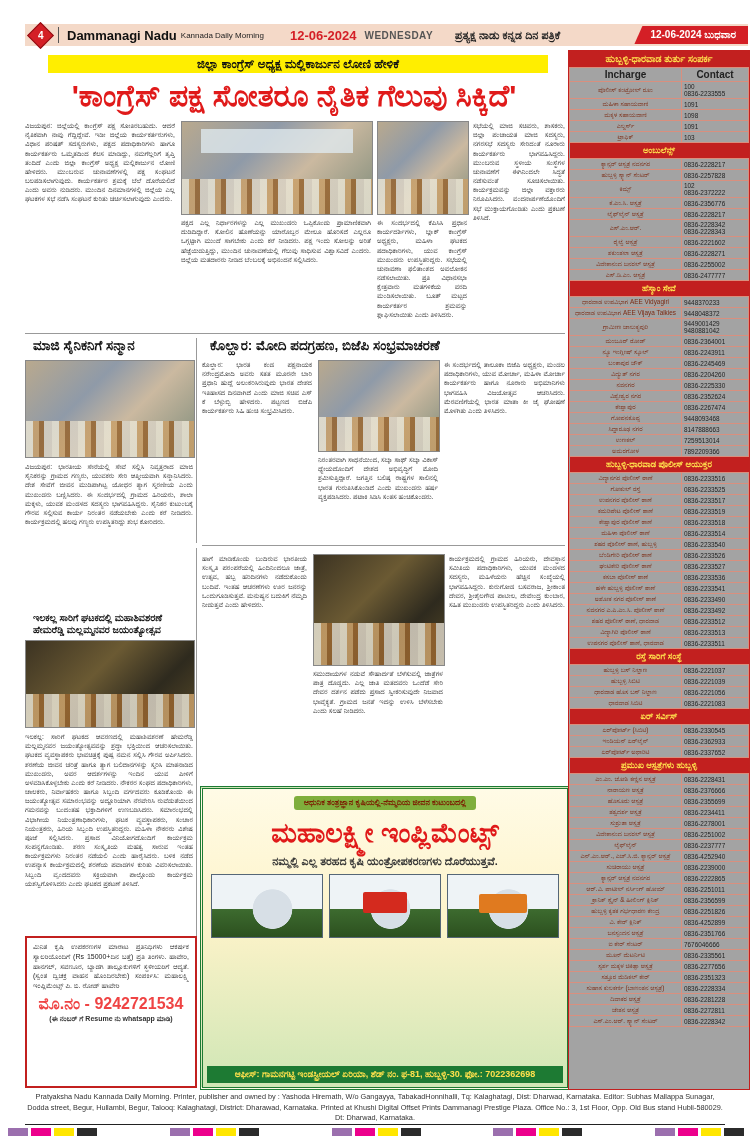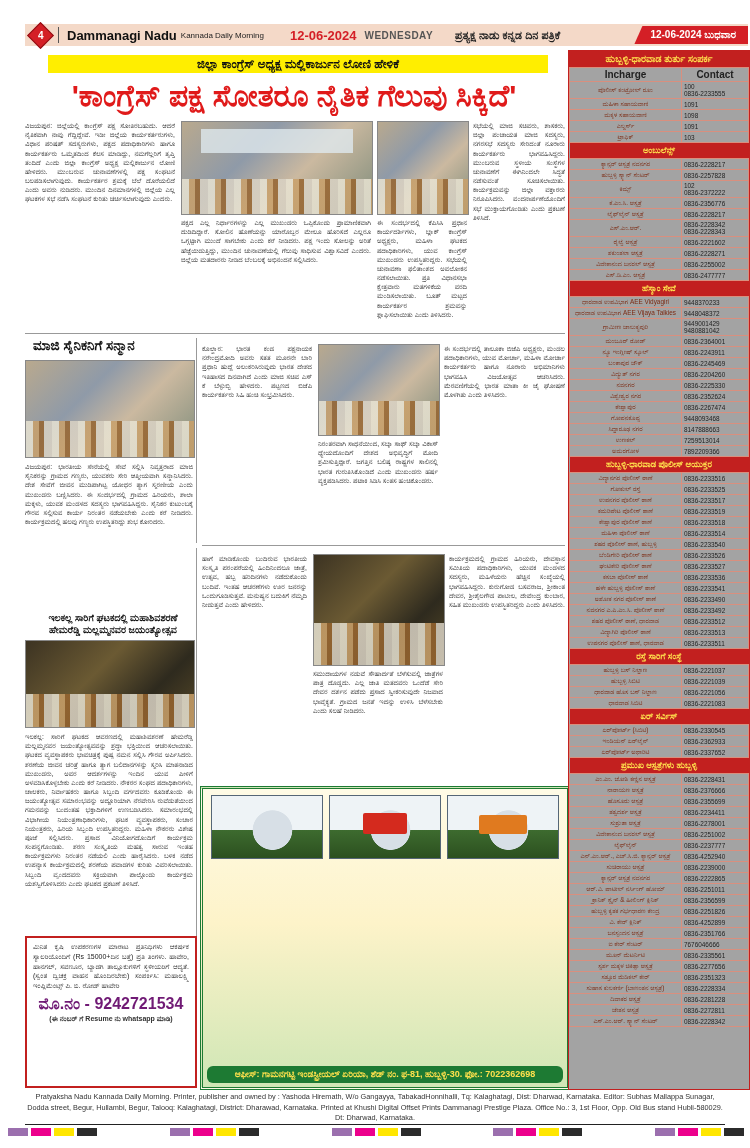--- a/index.html
+++ b/index.html
@@ -52,25 +52,25 @@
   .ad-title{color:#e01a1a;font-weight:bold;font-size:27px;margin-top:8px;}
   .ad-line{color:#333;font-weight:bold;font-size:11px;margin-top:6px;}
   .ad-phone{color:#222;font-weight:bold;font-size:17px;margin-top:5px;}
   .ad-pics{display:flex;justify-content:space-between;padding:6px 8px 0 8px;}
   .ad-pic{width:110px;height:62px;border:1px solid #567;background:
           radial-gradient(circle at 55% 55%,#d7dfe6 0 28%,transparent 29%),
           linear-gradient(180deg,#eef3f6 0 55%,#3d6b2f 55%,#2c501f 100%);position:relative;}
   .ad-pic.red::after{content:"";position:absolute;left:30%;top:28%;width:40%;height:34%;background:#d42a1e;border-radius:2px;}
   .ad-pic.orange::after{content:"";position:absolute;left:28%;top:30%;width:44%;height:32%;background:#e07a1f;border-radius:2px;}
   .ad-foot{position:absolute;left:4px;right:4px;bottom:4px;background:#1d7a33;color:#ffe14d;
-           font-weight:bold;font-size:9px;padding:3px 0;border-radius:6px;}
+           font-weight:bold;font-size:9px;padding:3px 0;}
   .wanted{left:25px;top:936px;width:168px;height:148px;border:2px solid #c2201f;background:#fff;text-align:center;}
   .wanted-band{background:#c2201f;color:#ffe14d;font-weight:bold;font-size:13px;padding:3px 0;}
   .wanted-body{font-size:7px;color:#222;text-align:justify;padding:4px 6px 0 6px;line-height:1.4;}
-  .wanted-phone{color:#701a75;font-weight:bold;font-size:16px;margin-top:4px;}
+  .wanted-phone{color:#ef4444;font-weight:bold;font-size:16px;margin-top:4px;}
   .wanted-note{font-size:7px;color:#333;margin-top:2px;font-weight:bold;}
   
   .footer{left:25px;top:1092px;width:700px;font-size:7.3px;color:#333;text-align:center;line-height:1.45;}
   .foot-rule{left:25px;top:1124px;width:700px;border-top:1px solid #222;}
   .regbars{left:8px;top:1128px;width:736px;display:flex;justify-content:space-between;}
   .reg-group{display:flex;gap:3px;}
   .reg-sw{width:20px;height:8px;}
 </style>
 </head>
 <body>
@@ -107,51 +107,55 @@
 <div class="abs rule-h" style="left:25px;top:333px;width:540px;"></div>
 
 <div class="abs" style="left:25px;top:338px;width:168px;">
   <div class="subhead" style="font-size:13.5px;">ಮಾಜಿ ಸೈನಿಕನಿಗೆ ಸನ್ಮಾನ</div>
   <div class="photo" style="width:168px;height:96px;margin-top:6px;"></div>
   <div class="bodytext" style="width:168px;height:128px;margin-top:4px;">ವಿಜಯಪುರ: ಭಾರತೀಯ ಸೇನೆಯಲ್ಲಿ ಸೇವೆ ಸಲ್ಲಿಸಿ ನಿವೃತ್ತರಾದ ಮಾಜಿ ಸೈನಿಕರನ್ನು ಗ್ರಾಮದ ಗಣ್ಯರು, ಯುವಕರು ಸೇರಿ ಆತ್ಮೀಯವಾಗಿ ಸನ್ಮಾನಿಸಿದರು. ದೇಶ ಸೇವೆಗೆ ಜೀವನ ಮುಡಿಪಾಗಿಟ್ಟ ಯೋಧರ ತ್ಯಾಗ ಸ್ಮರಣೀಯ ಎಂದು ಮುಖಂಡರು ಬಣ್ಣಿಸಿದರು. ಈ ಸಂದರ್ಭದಲ್ಲಿ ಗ್ರಾಮದ ಹಿರಿಯರು, ಶಾಲಾ ಮಕ್ಕಳು, ಯುವಕ ಮಂಡಳದ ಸದಸ್ಯರು ಭಾಗವಹಿಸಿದ್ದರು. ಸೈನಿಕರ ಕುಟುಂಬಕ್ಕೆ ಗೌರವ ಸಲ್ಲಿಸುವ ಕಾರ್ಯ ನಿರಂತರ ನಡೆಯಬೇಕು ಎಂದು ಕರೆ ನೀಡಿದರು. ಕಾರ್ಯಕ್ರಮದಲ್ಲಿ ಹಲವು ಗಣ್ಯರು ಉಪಸ್ಥಿತರಿದ್ದು ಶುಭ ಕೋರಿದರು.</div>
 </div>
 <div class="abs rule-v" style="left:196px;top:338px;height:205px;"></div>
 
 <div class="abs" style="left:202px;top:338px;width:363px;">
+  <div class="subhead" style="font-size:13.5px;">ಕೊಲ್ಹಾರ: ಮೋದಿ ಪದಗ್ರಹಣ, ಬಿಜೆಪಿ ಸಂಭ್ರಮಾಚರಣೆ</div>
   <div style="display:flex;gap:6px;margin-top:6px;height:170px;">
     <div class="bodytext" style="width:110px;">ಕೊಲ್ಹಾರ: ಭಾರತ ಕಂಡ ಪಕ್ಷನಾಯಕ ನರೇಂದ್ರಮೋದಿ ಅವರು ಸತತ ಮೂರನೇ ಬಾರಿ ಪ್ರಧಾನಿ ಹುದ್ದೆ ಅಲಂಕರಿಸಿರುವುದು ಭಾರತ ದೇಶದ ಇತಿಹಾಸದ ದಿನವಾಗಿದೆ ಎಂದು ಮಾಜಿ ಸಚಿವ ಎಸ್ ಕೆ ಬೆಳ್ಳುಬ್ಬಿ ಹೇಳಿದರು. ಪಟ್ಟಣದ ಬಿಜೆಪಿ ಕಾರ್ಯಕರ್ತರು ಸಿಹಿ ಹಂಚಿ ಸಂಭ್ರಮಿಸಿದರು.</div>
     <div style="width:120px;display:flex;flex-direction:column;">
       <div class="photo" style="width:120px;height:90px;"></div>
       <div class="bodytext" style="flex:1;margin-top:3px;">ನಿರಂತರವಾಗಿ ಸಾಧನೆಯಿಂದ, ಸಬ್ಕಾ ಸಾಥ್ ಸಬ್ಕಾ ವಿಕಾಸ್ ಧ್ಯೇಯದೊಂದಿಗೆ ದೇಶದ ಅಭಿವೃದ್ಧಿಗೆ ಮೋದಿ ಶ್ರಮಿಸುತ್ತಿದ್ದಾರೆ. ಜಗತ್ತಿನ ಬಲಿಷ್ಠ ರಾಷ್ಟ್ರಗಳ ಸಾಲಿನಲ್ಲಿ ಭಾರತ ಗುರುತಿಸಿಕೊಂಡಿದೆ ಎಂದು ಮುಖಂಡರು ಹರ್ಷ ವ್ಯಕ್ತಪಡಿಸಿದರು. ಪಟಾಕಿ ಸಿಡಿಸಿ ಸಂತಸ ಹಂಚಿಕೊಂಡರು.</div>
     </div>
     <div class="bodytext" style="flex:1;">ಈ ಸಂದರ್ಭದಲ್ಲಿ ತಾಲೂಕಾ ಬಿಜೆಪಿ ಅಧ್ಯಕ್ಷರು, ಮಂಡಲ ಪದಾಧಿಕಾರಿಗಳು, ಯುವ ಮೋರ್ಚಾ, ಮಹಿಳಾ ಮೋರ್ಚಾ ಕಾರ್ಯಕರ್ತರು ಹಾಗೂ ನೂರಾರು ಅಭಿಮಾನಿಗಳು ಭಾಗವಹಿಸಿ ವಿಜಯೋತ್ಸವ ಆಚರಿಸಿದರು. ಮೆರವಣಿಗೆಯಲ್ಲಿ ಭಾರತ ಮಾತಾ ಕೀ ಜೈ ಘೋಷಣೆ ಮೊಳಗಿತು ಎಂದು ತಿಳಿಸಿದರು.</div>
   </div>
 </div>
 
 <div class="abs rule-h" style="left:202px;top:545px;width:363px;"></div>
 
 <div class="abs" style="left:25px;top:612px;width:168px;">
-  <div class="subhead" style="font-size:9.5px;text-align:center;">ಇಲಕಲ್ಲ ಸಾರಿಗೆ ಘಟಕದಲ್ಲಿ ಮಹಾಶಿವಶರಣೆ ಹೇಮರೆಡ್ಡಿ ಮಲ್ಲಮ್ಮನವರ ಜಯಂತ್ಯೋತ್ಸವ</div>
+  <div class="subhead" style="font-size:9.5px;text-align:left;">ಇಲಕಲ್ಲ ಸಾರಿಗೆ ಘಟಕದಲ್ಲಿ ಮಹಾಶಿವಶರಣೆ ಹೇಮರೆಡ್ಡಿ ಮಲ್ಲಮ್ಮನವರ ಜಯಂತ್ಯೋತ್ಸವ</div>
   <div class="photo dark" style="width:168px;height:86px;margin-top:4px;"></div>
   <div class="bodytext" style="width:168px;height:178px;margin-top:4px;">ಇಲಕಲ್ಲ: ಸಾರಿಗೆ ಘಟಕದ ಆವರಣದಲ್ಲಿ ಮಹಾಶಿವಶರಣೆ ಹೇಮರೆಡ್ಡಿ ಮಲ್ಲಮ್ಮನವರ ಜಯಂತ್ಯೋತ್ಸವವನ್ನು ಶ್ರದ್ಧಾ ಭಕ್ತಿಯಿಂದ ಆಚರಿಸಲಾಯಿತು. ಘಟಕದ ವ್ಯವಸ್ಥಾಪಕರು ಭಾವಚಿತ್ರಕ್ಕೆ ಪುಷ್ಪ ನಮನ ಸಲ್ಲಿಸಿ ಗೌರವ ಅರ್ಪಿಸಿದರು. ಶರಣೆಯ ಜೀವನ ಚರಿತ್ರೆ ಹಾಗೂ ತ್ಯಾಗ ಬಲಿದಾನಗಳನ್ನು ಸ್ಮರಿಸಿ ಮಾತನಾಡಿದ ಮುಖಂಡರು, ಅವರ ಆದರ್ಶಗಳನ್ನು ಇಂದಿನ ಯುವ ಪೀಳಿಗೆ ಅಳವಡಿಸಿಕೊಳ್ಳಬೇಕು ಎಂದು ಕರೆ ನೀಡಿದರು. ನೌಕರರ ಸಂಘದ ಪದಾಧಿಕಾರಿಗಳು, ಚಾಲಕರು, ನಿರ್ವಾಹಕರು ಹಾಗೂ ಸಿಬ್ಬಂದಿ ವರ್ಗದವರು ಕೂಡಿಕೊಂಡು ಈ ಜಯಂತ್ಯೋತ್ಸವ ಸಮಾರಂಭವನ್ನು ಅದ್ದೂರಿಯಾಗಿ ನೆರವೇರಿಸಿ ರುವೆಡುತೆಯಿಂದ ಗಮನವನ್ನು ಬಂದಂತಹ ಭಕ್ತಾದಿಗಳಿಗೆ ಉಣಬಡಿಸಿದರು. ಸಮಾರಂಭದಲ್ಲಿ ವಿಭಾಗೀಯ ನಿಯಂತ್ರಣಾಧಿಕಾರಿಗಳು, ಘಟಕ ವ್ಯವಸ್ಥಾಪಕರು, ಸಂಚಾರ ನಿಯಂತ್ರಕರು, ಹಿರಿಯ ಸಿಬ್ಬಂದಿ ಉಪಸ್ಥಿತರಿದ್ದರು. ಮಹಿಳಾ ನೌಕರರು ವಿಶೇಷ ಪೂಜೆ ಸಲ್ಲಿಸಿದರು. ಪ್ರಸಾದ ವಿನಿಯೋಗದೊಂದಿಗೆ ಕಾರ್ಯಕ್ರಮ ಸಂಪನ್ನಗೊಂಡಿತು. ಶರಣ ಸಂಸ್ಕೃತಿಯ ಮಹತ್ವ ಸಾರುವ ಇಂತಹ ಕಾರ್ಯಕ್ರಮಗಳು ನಿರಂತರ ನಡೆಯಲಿ ಎಂದು ಹಾರೈಸಿದರು. ಬಳಿಕ ನಡೆದ ಉಪನ್ಯಾಸ ಕಾರ್ಯಕ್ರಮದಲ್ಲಿ ಶರಣೆಯ ಪವಾಡಗಳ ಕುರಿತು ವಿವರಿಸಲಾಯಿತು. ಸಿಬ್ಬಂದಿ ವೃಂದದವರು ಸಕ್ರಿಯವಾಗಿ ಪಾಲ್ಗೊಂಡು ಕಾರ್ಯಕ್ರಮ ಯಶಸ್ವಿಗೊಳಿಸಿದರು ಎಂದು ಘಟಕದ ಪ್ರಕಟಣೆ ತಿಳಿಸಿದೆ.</div>
 </div>
 <div class="abs rule-v" style="left:196px;top:548px;height:536px;"></div>
 
 <div class="abs" style="left:202px;top:549px;width:363px;">
   <div style="display:flex;gap:6px;margin-top:5px;height:205px;">
     <div class="bodytext" style="width:105px;">ಹಾಗೆ ಮಾಡಿಕೊಂಡು ಬಂದಿರುವ ಭಾರತೀಯ ಸಂಸ್ಕೃತಿ ಪರಂಪರೆಯಲ್ಲಿ ಹಿಂದಿನಿಂದಲೂ ಜಾತ್ರೆ, ಉತ್ಸವ, ಹಬ್ಬ ಹರಿದಿನಗಳು ನಡೆದುಕೊಂಡು ಬಂದಿವೆ. ಇಂತಹ ಆಚರಣೆಗಳು ಊರ ಜನರನ್ನು ಒಂದುಗೂಡಿಸುತ್ತವೆ. ಮನುಷ್ಯನ ಬದುಕಿಗೆ ನೆಮ್ಮದಿ ನೀಡುತ್ತವೆ ಎಂದು ಹೇಳಿದರು.</div>
     <div style="width:130px;display:flex;flex-direction:column;">
       <div class="photo dark" style="width:130px;height:110px;"></div>
       <div class="bodytext" style="flex:1;margin-top:3px;">ಸಮುದಾಯಗಳ ನಡುವೆ ಸೌಹಾರ್ದತೆ ಬೆಳೆಸುವಲ್ಲಿ ಜಾತ್ರೆಗಳ ಪಾತ್ರ ದೊಡ್ಡದು. ಎಲ್ಲ ಜಾತಿ ಮತದವರು ಒಂದೆಡೆ ಸೇರಿ ದೇವರ ದರ್ಶನ ಪಡೆದು ಪ್ರಸಾದ ಸ್ವೀಕರಿಸುವುದೇ ನಿಜವಾದ ಭಾವೈಕ್ಯತೆ. ಗ್ರಾಮದ ಜನತೆ ಇದನ್ನು ಉಳಿಸಿ ಬೆಳೆಸಬೇಕು ಎಂದು ಸಲಹೆ ನೀಡಿದರು.</div>
     </div>
     <div class="bodytext" style="flex:1;">ಕಾರ್ಯಕ್ರಮದಲ್ಲಿ ಗ್ರಾಮದ ಹಿರಿಯರು, ದೇವಸ್ಥಾನ ಸಮಿತಿಯ ಪದಾಧಿಕಾರಿಗಳು, ಯುವಕ ಮಂಡಳದ ಸದಸ್ಯರು, ಮಹಿಳೆಯರು ಹೆಚ್ಚಿನ ಸಂಖ್ಯೆಯಲ್ಲಿ ಭಾಗವಹಿಸಿದ್ದರು. ಕುರುಗೋಡ ಬಸವರಾಜ, ಶ್ರೀಕಾಂತ ದೇವರ, ಶ್ರೀಶೈಲಗೌಡ ಪಾಟೀಲ, ದೇವೇಂದ್ರ ಕುಂಬಾರ, ಸಹಿತ ಮುಖಂಡರು ಉಪಸ್ಥಿತರಿದ್ದರು ಎಂದು ತಿಳಿಸಿದರು.</div>
   </div>
 </div>
 
 <div class="abs mainad">
+  <div><span class="ad-pill">ಆಧುನಿಕ ತಂತ್ರಜ್ಞಾನ ಕೃಷಿಯಲ್ಲಿ-ನೆಮ್ಮದಿಯ ಜೀವನ ಕುಟುಂಬದಲ್ಲಿ</span></div>
+  <div class="ad-title">ಮಹಾಲಕ್ಷ್ಮೀ ಇಂಪ್ಲಿಮೆಂಟ್ಸ್</div>
+  <div class="ad-line">ನಮ್ಮಲ್ಲಿ ಎಲ್ಲ ತರಹದ ಕೃಷಿ ಯಂತ್ರೋಪಕರಣಗಳು ದೊರೆಯುತ್ತವೆ.</div>
   <div class="ad-pics">
     <div class="ad-pic"></div>
     <div class="ad-pic red"></div>
     <div class="ad-pic orange"></div>
   </div>
   <div class="ad-foot">ಆಫೀಸ್: ಗಾಮನಗಟ್ಟಿ ಇಂಡಸ್ಟ್ರೀಯಲ್ ಏರಿಯಾ, ಶೆಡ್ ನಂ. ಫ-81, ಹುಬ್ಬಳ್ಳಿ-30. ಫೋ.: 7022362698</div>
 </div>
 
 <div class="abs wanted">
   <div class="wanted-body">ಮಿನಿತ ಕೃಷಿ ಉಪಕರಣಗಳ ಮಾರಾಟ ಪ್ರತಿನಿಧಿಗಳು ಆಕರ್ಷಕ ಸ್ಯಾಲರಿಯೊಂದಿಗೆ (Rs 15000+ದಿನ ಬತ್ತೆ) ಪ್ರತಿ ತಿಂಗಳು. ಹಾವೇರಿ, ಹಾನಗಲ್, ಸವಣೂರ, ಬ್ಯಾಡಗಿ ತಾಲ್ಲೂಕುಗಳಿಗೆ ಸ್ಥಳೀಯರಿಗೆ ಆದ್ಯತೆ. (ಸ್ವಂತ ದ್ವಿಚಕ್ರ ವಾಹನ ಹೊಂದಿರಬೇಕು) ಸಂಪರ್ಕಿಸಿ: ಮಹಾಲಕ್ಷ್ಮಿ ಇಂಪ್ಲಿಮೆಂಟ್ಸ್ ಪಿ. ಬಿ. ರೋಡ್ ಹಾವೇರಿ</div>

